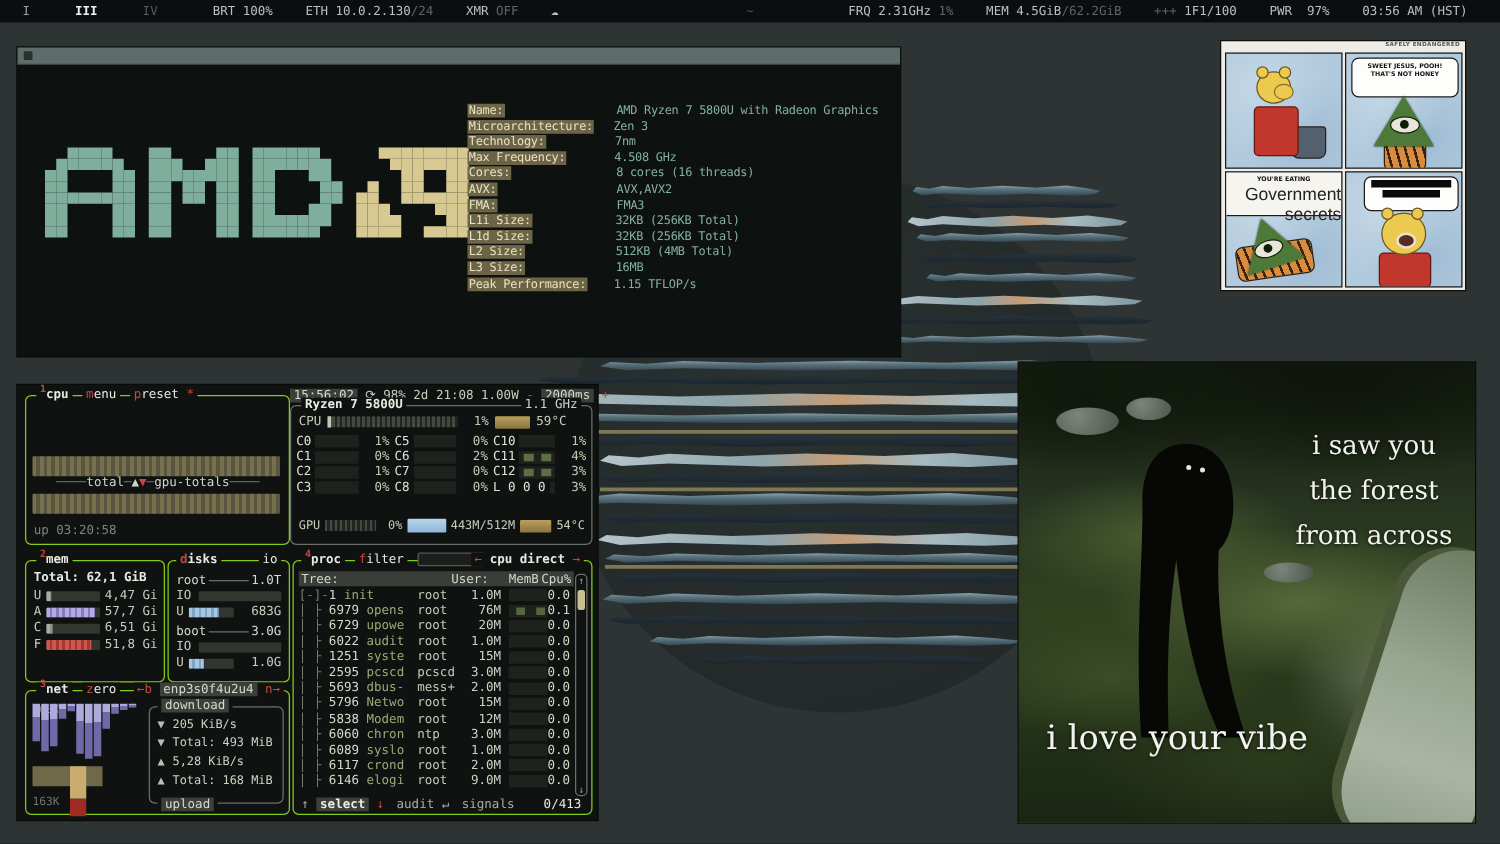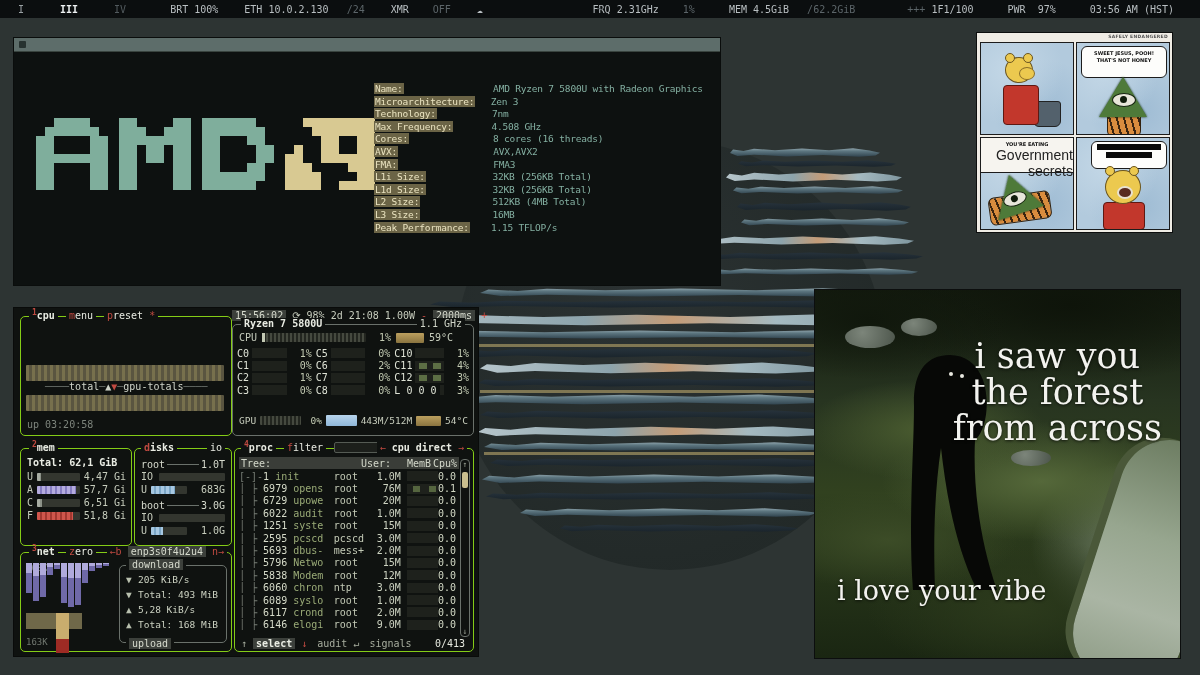--- a/index.html
+++ b/index.html
@@ -1,28 +1,28 @@
 <!DOCTYPE html>
 <html><head>
 <meta charset="utf-8">
 <style>
   html,body{margin:0;padding:0;background:#1a1e1e;}
   .screen{position:relative;width:1200px;height:675px;overflow:hidden;background:#2d3433;
     font-family:"DejaVu Sans Mono",monospace;}
   
   .topbar{position:absolute;left:0;top:0;width:1200px;height:18px;background:#0b0e0f;
     display:flex;align-items:center;font-size:10px;color:#b9bfc2;z-index:50;}
-  .topbar .dim{color:#5c6569;margin-left:18px;}
+  .topbar .dim{color:#5c6569;}
   .tb-left{display:flex;align-items:center;gap:0;}
   .ws{padding:0 18px;color:#9aa1a4;}
   .ws.active{color:#eef2f3;font-weight:bold;}
   .ws.last{color:#525a5e;}
   .tb-item{margin-left:26px;white-space:nowrap;}
   .tb-center{position:absolute;left:0;right:0;text-align:center;color:#4b5356;}
-  .tb-right{margin-left:auto;display:flex;align-items:center;white-space:nowrap;gap:8px;}
+  .tb-right{margin-left:auto;display:flex;align-items:center;white-space:nowrap;}
   .tb-right .tb-item{margin-left:0;margin-right:26px;}
   
   .wallpaper{position:absolute;inset:0;z-index:1;}
   .sphere{position:absolute;border-radius:50%;
     background:radial-gradient(circle at 42% 38%,#2a3132,#1d2423 72%);opacity:.65;}
   .strip{position:absolute;clip-path:polygon(0% 55%,2% 18%,9% 34%,16% 8%,30% 26%,48% 6%,66% 24%,82% 4%,93% 28%,100% 52%,97% 82%,86% 96%,62% 78%,38% 94%,16% 74%,5% 90%);}
   .s0{background:linear-gradient(180deg,#27333c,#1a242b);}
   .s1{background:linear-gradient(180deg,#93a8b0 0%,#5d7680 35%,#2f424d 100%);box-shadow:0 -1px 0 #877a52;}
   .s2{background:linear-gradient(90deg,#b6c5cb,#8da4ac 38%,#c49c78 55%,#a5bac1 75%,#7f969f);box-shadow:0 1px 0 #877a52;}
   .s3{background:#96895d;clip-path:none;opacity:.8;}
@@ -138,21 +138,21 @@
      radial-gradient(ellipse 130px 50px at 20% 68%,#3c4c27,transparent),
      radial-gradient(ellipse 150px 70px at 55% 86%,#2c3a1c,transparent),
      radial-gradient(ellipse 120px 90px at 92% 70%,#7e8d74,transparent),
      linear-gradient(180deg,#131a0e 0%,#273420 30%,#31411f 55%,#243218 80%,#1a2612 100%);
     box-shadow:0 0 0 1px #0c0e0e;}
   .stream{position:absolute;right:-26px;bottom:-30px;width:110px;height:250px;transform:rotate(18deg);
     background:linear-gradient(180deg,#6d7d62,#97a68f 40%,#aab5a4 70%,#8e9c86);border-radius:50px;
     box-shadow:-8px 0 0 #4a5839,8px 0 0 #42502f;}
   .rock{position:absolute;background:radial-gradient(circle at 35% 30%,#7c857a,#4b544a);border-radius:50%;}
   .forest-top{position:absolute;right:18px;top:48px;text-align:center;
-    font-family:"DejaVu Serif",serif;font-size:35px;line-height:36px;color:#f3f3ef;
+    font-family:"DejaVu Serif",serif;font-size:21px;line-height:36px;color:#f3f3ef;
     text-shadow:0 1px 3px rgba(0,0,0,.7);}
   .forest-bottom{position:absolute;left:22px;bottom:52px;
     font-family:"DejaVu Serif",serif;font-size:27px;color:#f3f3ef;text-shadow:0 1px 3px rgba(0,0,0,.7);}
 </style>
 </head>
 <body>
 
 <div class="screen">
 
   <div class="wallpaper" id="wallpaper">

